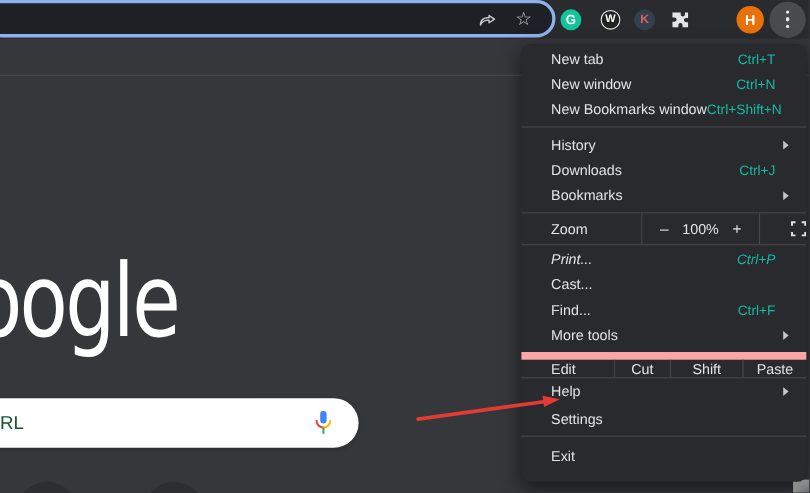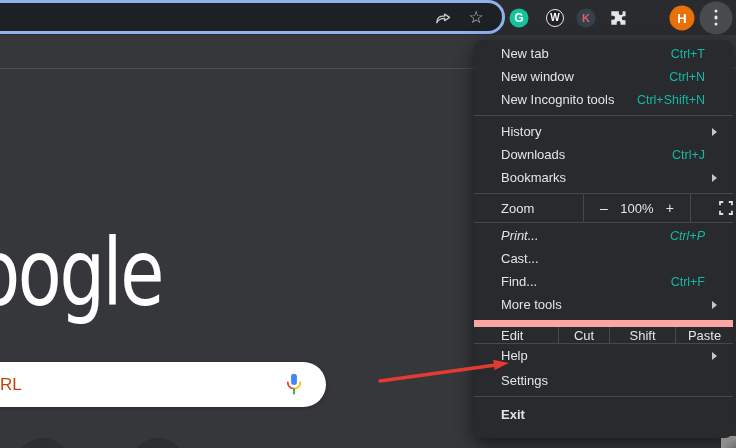--- a/index.html
+++ b/index.html
@@ -26,21 +26,21 @@
   .toolbar-divider { position:absolute; left:0; top:68px; width:736px; height:1px; background:#4b4c50; }
 
   
   .page { position:absolute; inset:0; }
   .logo { position:absolute; left:-77px; top:228px; font-size:92px; line-height:1; letter-spacing:-3px;
           color:#ffffff; font-weight:500; transform:scaleX(.78); transform-origin:0 0;
           font-family:"DejaVu Sans", sans-serif; }
   .search-pill { position:absolute; left:-44px; top:362px; width:370px; height:45px; background:#ffffff;
                  border-radius:23px; display:flex; align-items:center; padding:0 22px 0 44px;
                  box-shadow:0 1px 4px rgba(0,0,0,.25); }
-  .search-text { flex:1; color:#c2410c; font-size:17px; }
+  .search-text { flex:1; color:#14532d; font-size:17px; }
   .shortcut-circle { position:absolute; width:56px; height:56px; border-radius:50%; background:#2d2e31; top:438px; }
   .sc1 { left:15px; } .sc2 { left:130px; }
 
   
   .menu { position:absolute; left:474px; top:40px; width:259px; height:398px; background:#282a2d;
           border-radius:8px; box-shadow:0 6px 18px rgba(0,0,0,.55); z-index:10; padding-top:2px;
           color:#e2e4e7; font-size:13px; }
   .mi { display:flex; align-items:center; height:23px; padding:0 12px 0 27px; cursor:default; }
   .mi .lbl { flex:1; white-space:nowrap; }
   .mi .sc { color:#14b8a6; font-size:12.5px; padding-right:16px; }
@@ -54,21 +54,21 @@
         border-left:1px solid #47484b; border-right:1px solid #47484b; }
   .z3 { flex:1; display:flex; align-items:center; justify-content:center; }
   .z-btn { color:#e2e4e7; font-size:14px; }
   .print-first { margin-top:1px;font-style:italic; }
   .edit-row { display:flex; align-items:stretch; height:24px; margin-top:4px;
               border-top:7px solid #fca5a5; border-bottom:1px solid #47484b; }
   .e1 { width:84px; display:flex; align-items:center; padding-left:27px; }
   .e2 { width:51px; } .e3 { width:66px; } .e4 { flex:1; }
   .e2,.e3,.e4 { display:flex; align-items:center; justify-content:center; border-left:1px solid #47484b; }
   .settings-first { margin-top:2px; }
-  .exit-row { margin-top:6px;font-weight:bold; }
+  .exit-row { margin-top:6px; }
 
   
   .scroll-corner { position:absolute; right:0; bottom:0; width:15px; height:12px; z-index:5;
                    background:linear-gradient(to bottom right,#ececec,#6f6f6f); }
   .anno-arrow { position:absolute; left:372px; top:352px; z-index:20; }
 </style>
 </head>
 <body>
 
 <div class="screen">
@@ -126,21 +126,21 @@
   <div class="menu">
     <div class="mi">
       <span class="lbl">New tab</span>
       <span class="sc">Ctrl+T</span>
     </div>
     <div class="mi">
       <span class="lbl">New window</span>
       <span class="sc">Ctrl+N</span>
     </div>
     <div class="mi">
-      <span class="lbl">New Incognito tools</span>
+      <span class="lbl">New Bookmarks window</span>
       <span class="sc">Ctrl+Shift+N</span>
     </div>
 
     <div class="sep"></div>
 
     <div class="mi">
       <span class="lbl">History</span>
       <span class="sub-arrow"></span>
     </div>
     <div class="mi">

